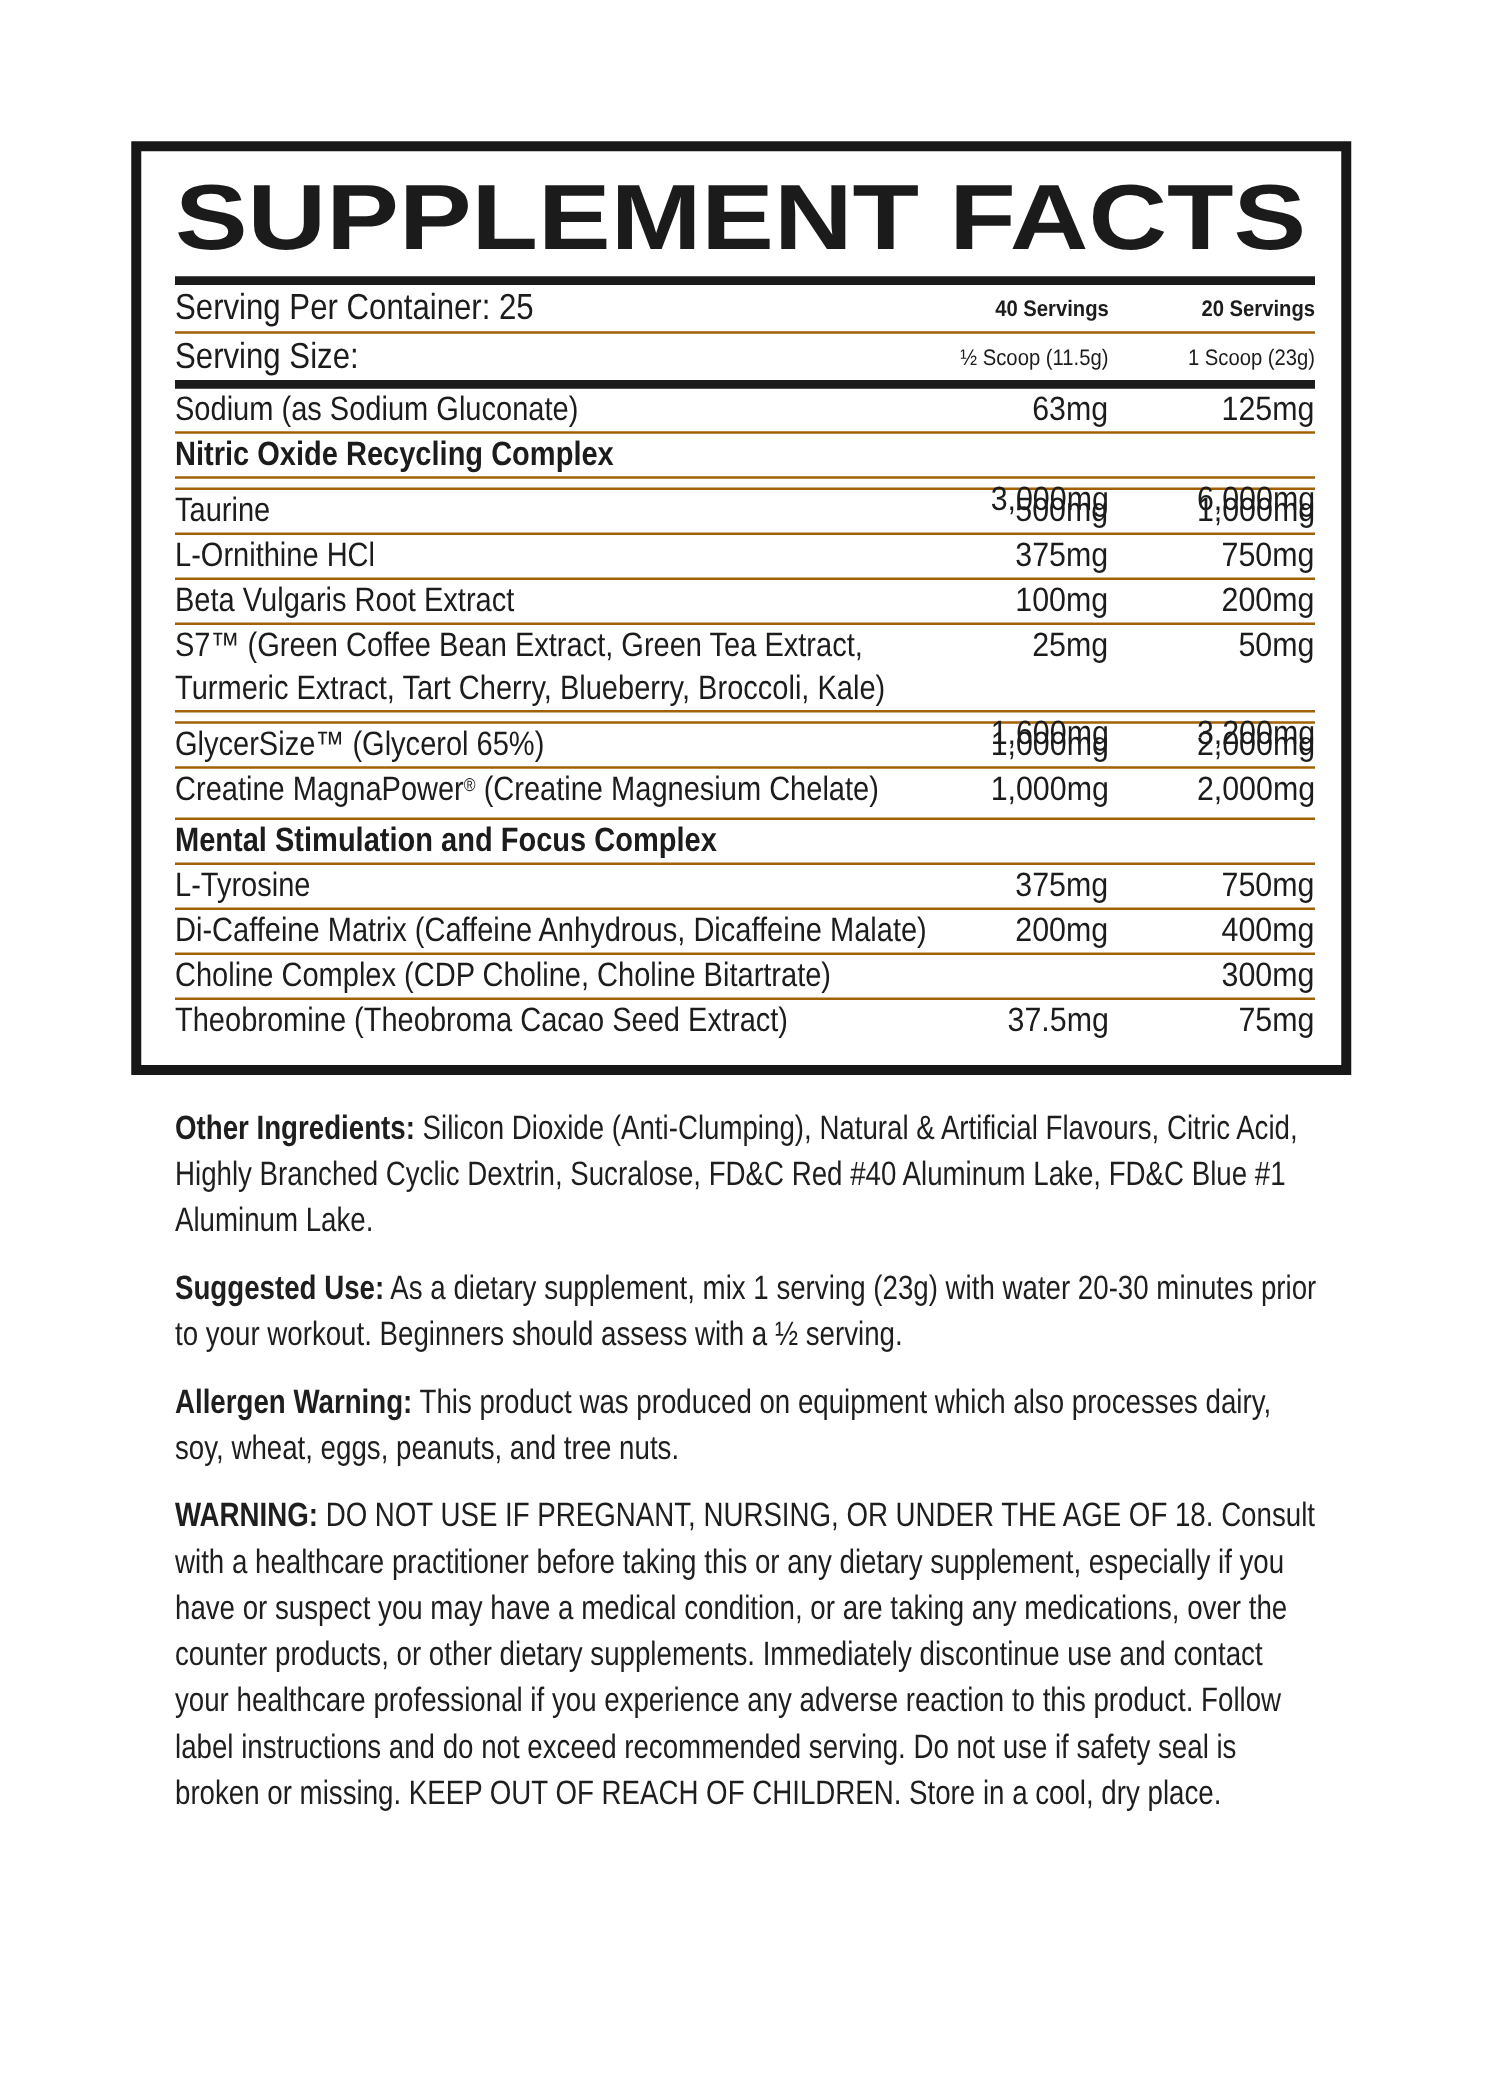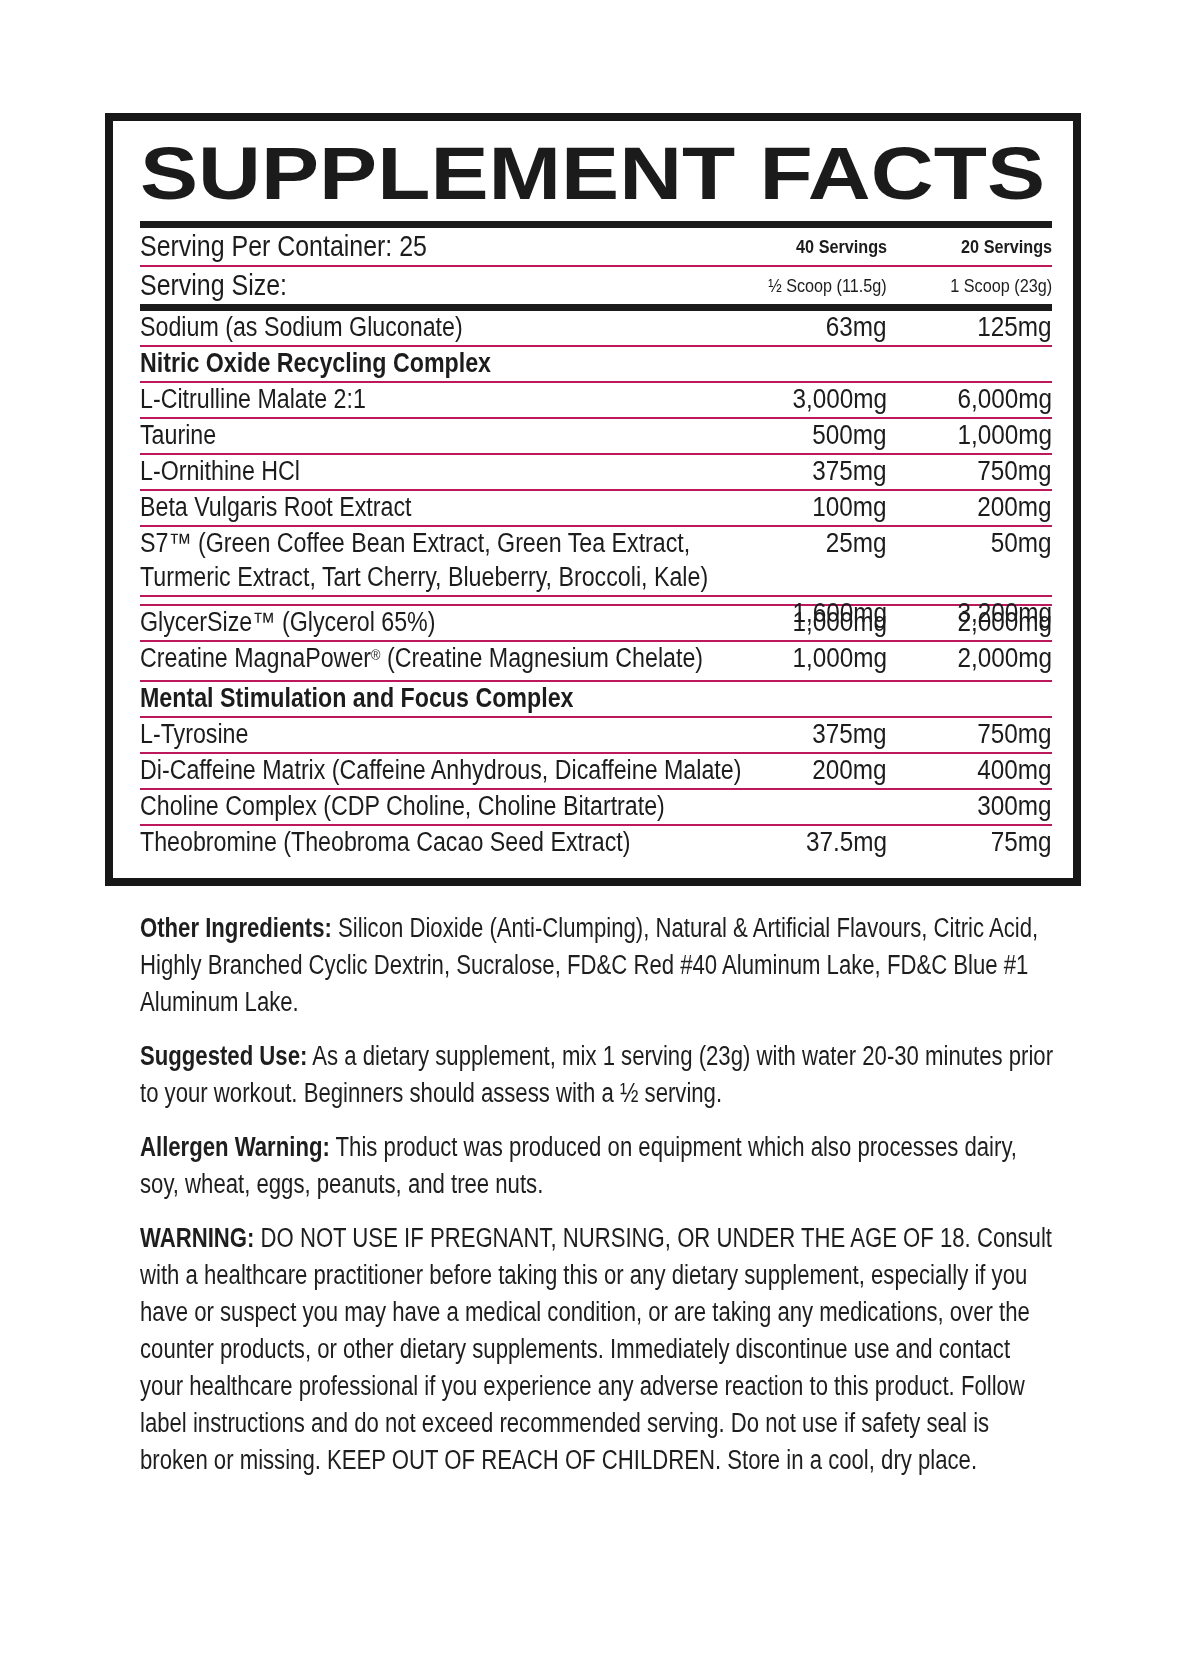--- a/index.html
+++ b/index.html
@@ -23,21 +23,21 @@
   .title-svg{display:block;margin:2px 0 6px 0;}
   .title-text{
     font-family:"Liberation Sans","DejaVu Sans",sans-serif;
     font-weight:bold;
     font-size:74px;
     fill:#1b1b1b;
   }
   .bar{height:7px;background:#1b1b1b;}
   .row{
     position:relative;
-    border-bottom:2px solid #be185d;
+    border-bottom:2px solid #a16207;
     padding:3px 0 4px;
     font-size:27px;
     line-height:27px;
     white-space:nowrap;
   }
   .row.head{font-size:29px;line-height:30px;}
   .row.noline{border-bottom:none;}
   .name{display:block;}
   .cx{display:inline-block;transform:scaleX(0.86);transform-origin:0 62%;}
   .c1,.c2{position:absolute;top:3px;text-align:right;}
@@ -86,21 +86,20 @@
       <span class="name"><span class="cx">Sodium (as Sodium Gluconate)</span></span>
       <span class="c1"><span class="vx">63mg</span></span>
       <span class="c2"><span class="vx">125mg</span></span>
     </div>
 
     <div class="row">
       <span class="name"><span class="cx b">Nitric Oxide Recycling Complex</span></span>
     </div>
 
     <div class="row">
-      <span class="name"><span class="cx">L-Citrulline Malate 2:1</span></span>
       <span class="c1"><span class="vx">3,000mg</span></span>
       <span class="c2"><span class="vx">6,000mg</span></span>
     </div>
 
     <div class="row">
       <span class="name"><span class="cx">Taurine</span></span>
       <span class="c1"><span class="vx">500mg</span></span>
       <span class="c2"><span class="vx">1,000mg</span></span>
     </div>
 

